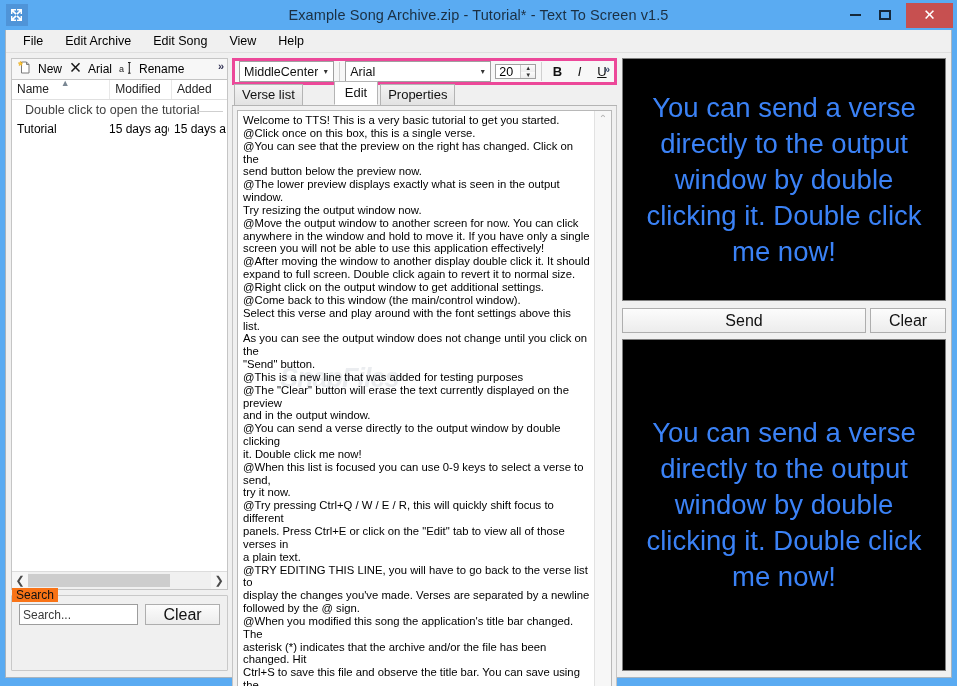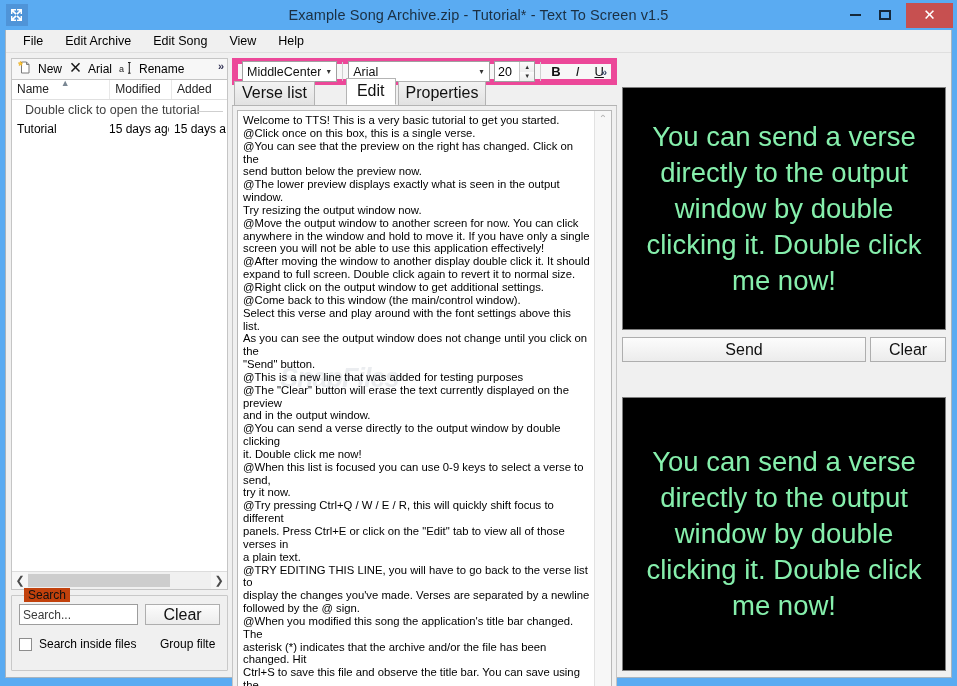--- a/index.html
+++ b/index.html
@@ -186,22 +186,22 @@
   #search-group {
     margin-top: 5px;
     border: 1px solid #c9c9c9;
     border-radius: 1px;
     padding: 8px 7px 7px 7px;
     position: relative;
     height: 76px;
     background: #f0f0f0;
   }
   #search-legend {
-    position: absolute; top: -8px; left: 12px;
-    background: #c2410c;
+    position: absolute; top: -8px; left: 0;
+    background: #f97316;
     padding: 0 4px;
     font-size: 12px; color: #111;
   }
   #search-row { display: flex; align-items: center; gap: 7px; }
   #search-input {
     width: 119px; height: 21px;
     border: 1px solid #9d9d9d;
     background: #fff;
     font-size: 12px;
     padding: 0 3px;
@@ -238,21 +238,21 @@
   }
 
   
   #center-panel {
     width: 385px;
     display: flex; flex-direction: column;
     margin-right: 5px;
   }
   #font-toolbar {
     height: 27px;
-    border: 6px solid #ec4899;
+    border: 3px solid #ec4899;
     background: #f7f7f7;
     display: flex; align-items: center;
     position: relative;
     padding: 0 2px;
   }
   .combo {
     height: 21px;
     border: 1px solid #a0a0a0;
     background: #fff;
     display: flex; align-items: center;
@@ -262,21 +262,21 @@
     margin: 0 2px;
   }
   .combo .combo-text { flex: 1; white-space: nowrap; overflow: hidden; }
   .combo .combo-arrow {
     width: 15px; text-align: center;
     font-size: 8px; color: #333;
   }
   #combo-align { width: 103px; }
   #combo-font { width: 158px; }
   #spin-wrap {
-    display: flex; height: 21px; margin: 0 2px;
+    display: flex; height: 15px; margin: 0 2px;
     border: 1px solid #a0a0a0; background: #fff;
   }
   #spin-value {
     width: 24px; font-size: 12.5px; padding-left: 3px;
     display: flex; align-items: center;
   }
   #spin-btns {
     width: 15px; display: flex; flex-direction: column;
     border-left: 1px solid #c9c9c9;
   }
@@ -303,21 +303,21 @@
   #tabstrip {
     height: 21px;
     display: flex; align-items: flex-end;
     border-bottom: 1px solid #b4b4b4;
     background: #f0f0f0;
     padding-left: 2px;
   }
   .tab {
     border: 1px solid #b4b4b4;
     background: linear-gradient(#f3f3f3,#e2e2e2);
-    font-size: 16px;
+    font-size: 13px;
     padding: 2px 7px 3px 7px;
     margin-right: 2px;
     color: #111;
     position: relative; top: 1px;
   }
   .tab.active {
     background: #fff;
     border-bottom: 1px solid #fff;
     padding: 3px 10px 4px 10px;
     top: 0;
@@ -376,29 +376,28 @@
   .vs-arrow { font-size: 10px; color: #b0b0b0; padding: 2px 0; }
 
   
   #right-panel {
     width: 324px;
     display: flex; flex-direction: column;
   }
   .preview {
     background: #000;
     border: 1px solid #7e7e7e;
-    color: #86efac;
+    color: #3b82f6;
     display: flex;
     align-items: center;
     justify-content: center;
     text-align: center;
     padding: 0 12px;
     font-family: "Liberation Sans", sans-serif;
     overflow: hidden;
-    margin-top: 29px;
   }
   #preview-top { height: 243px; font-size: 27.5px; line-height: 36px; }
   #btn-row {
     display: flex;
     height: 25px;
     margin: 7px 0 6px 0;
     gap: 4px;
   }
   #send-btn { flex: 1; }
   #clear-btn { width: 76px; }
@@ -503,25 +502,20 @@
             </div>
             <div class="hs-arrow">❯</div>
           </div>
         </div>
 
         <div id="search-group">
           <div id="search-legend">Search</div>
           <div id="search-row">
             <input id="search-input" type="text" placeholder="Search..." style="">
             <div class="btn" id="search-clear-btn">Clear</div>
-          </div>
-          <div id="search-opts">
-            <span id="chk-inside"></span>
-            <span>Search inside files</span>
-            <span id="group-filter-label">Group filte</span>
           </div>
         </div>
       </div>
 
       <div id="center-panel">
 
         <div id="font-toolbar">
           <div class="combo" id="combo-align">
             <span class="combo-text">MiddleCenter</span>
             <span class="combo-arrow">▾</span>

